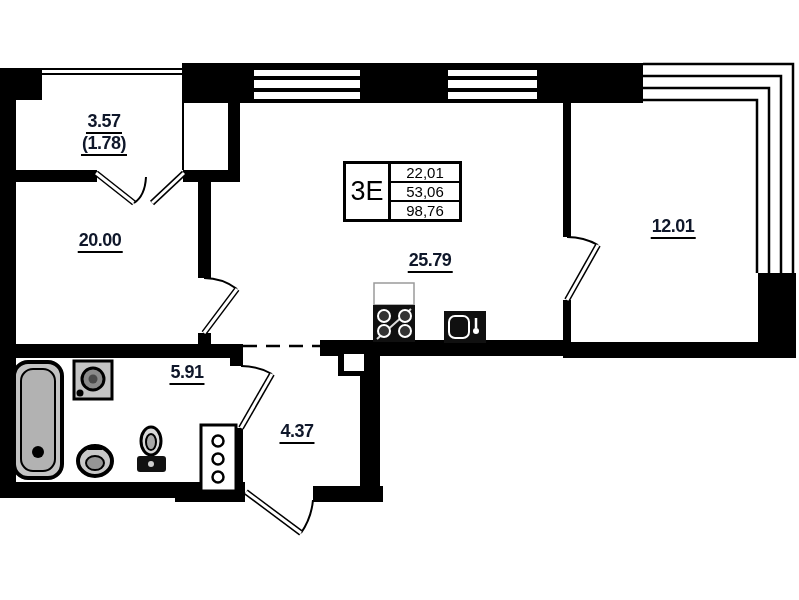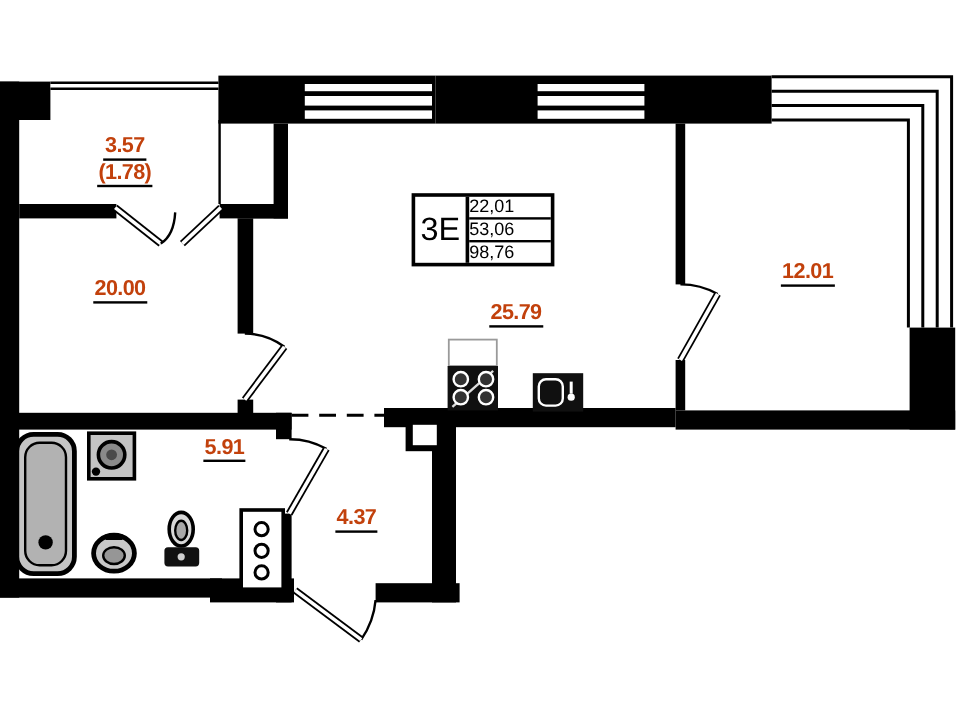--- a/index.html
+++ b/index.html
@@ -4,35 +4,35 @@
 <style>
   html,body{margin:0;padding:0;background:#fff;}
   #stage{
     position:relative;width:799px;height:600px;background:#fff;overflow:hidden;
     font-family:"Liberation Sans", sans-serif;
   }
   #plan-svg{position:absolute;left:0;top:0;}
   .rlabel{
     position:absolute;transform:translateX(-50%);
     display:flex;flex-direction:column;align-items:center;
-    font-size:18px;font-weight:bold;letter-spacing:-0.5px;color:#c2410c;
+    font-size:18px;font-weight:bold;letter-spacing:-0.5px;color:#0f172a;
     line-height:1.05;white-space:nowrap;
   }
   .rlabel span{border-bottom:2px solid #000;padding:0 1px 1px 1px;}
   .info-table{
     position:absolute;left:343px;top:161px;display:flex;
     border:3px solid #000;background:#fff;color:#000;
   }
   .info-table .type-cell{
     width:42px;display:flex;align-items:center;justify-content:center;
     font-size:27px;border-right:3px solid #000;
   }
   .info-table .vals{display:flex;flex-direction:column;}
   .info-table .vals div{
-    width:68px;height:17px;line-height:17px;font-size:15px;
+    width:68px;height:17px;line-height:17px;text-align:center;font-size:15px;
     border-bottom:2px solid #000;
   }
   .info-table .vals div:last-child{border-bottom:none;}
 </style>
 </head>
 <body>
 
 <div id="stage">
 
 <svg id="plan-svg" width="799" height="600" viewBox="0 0 799 600">

